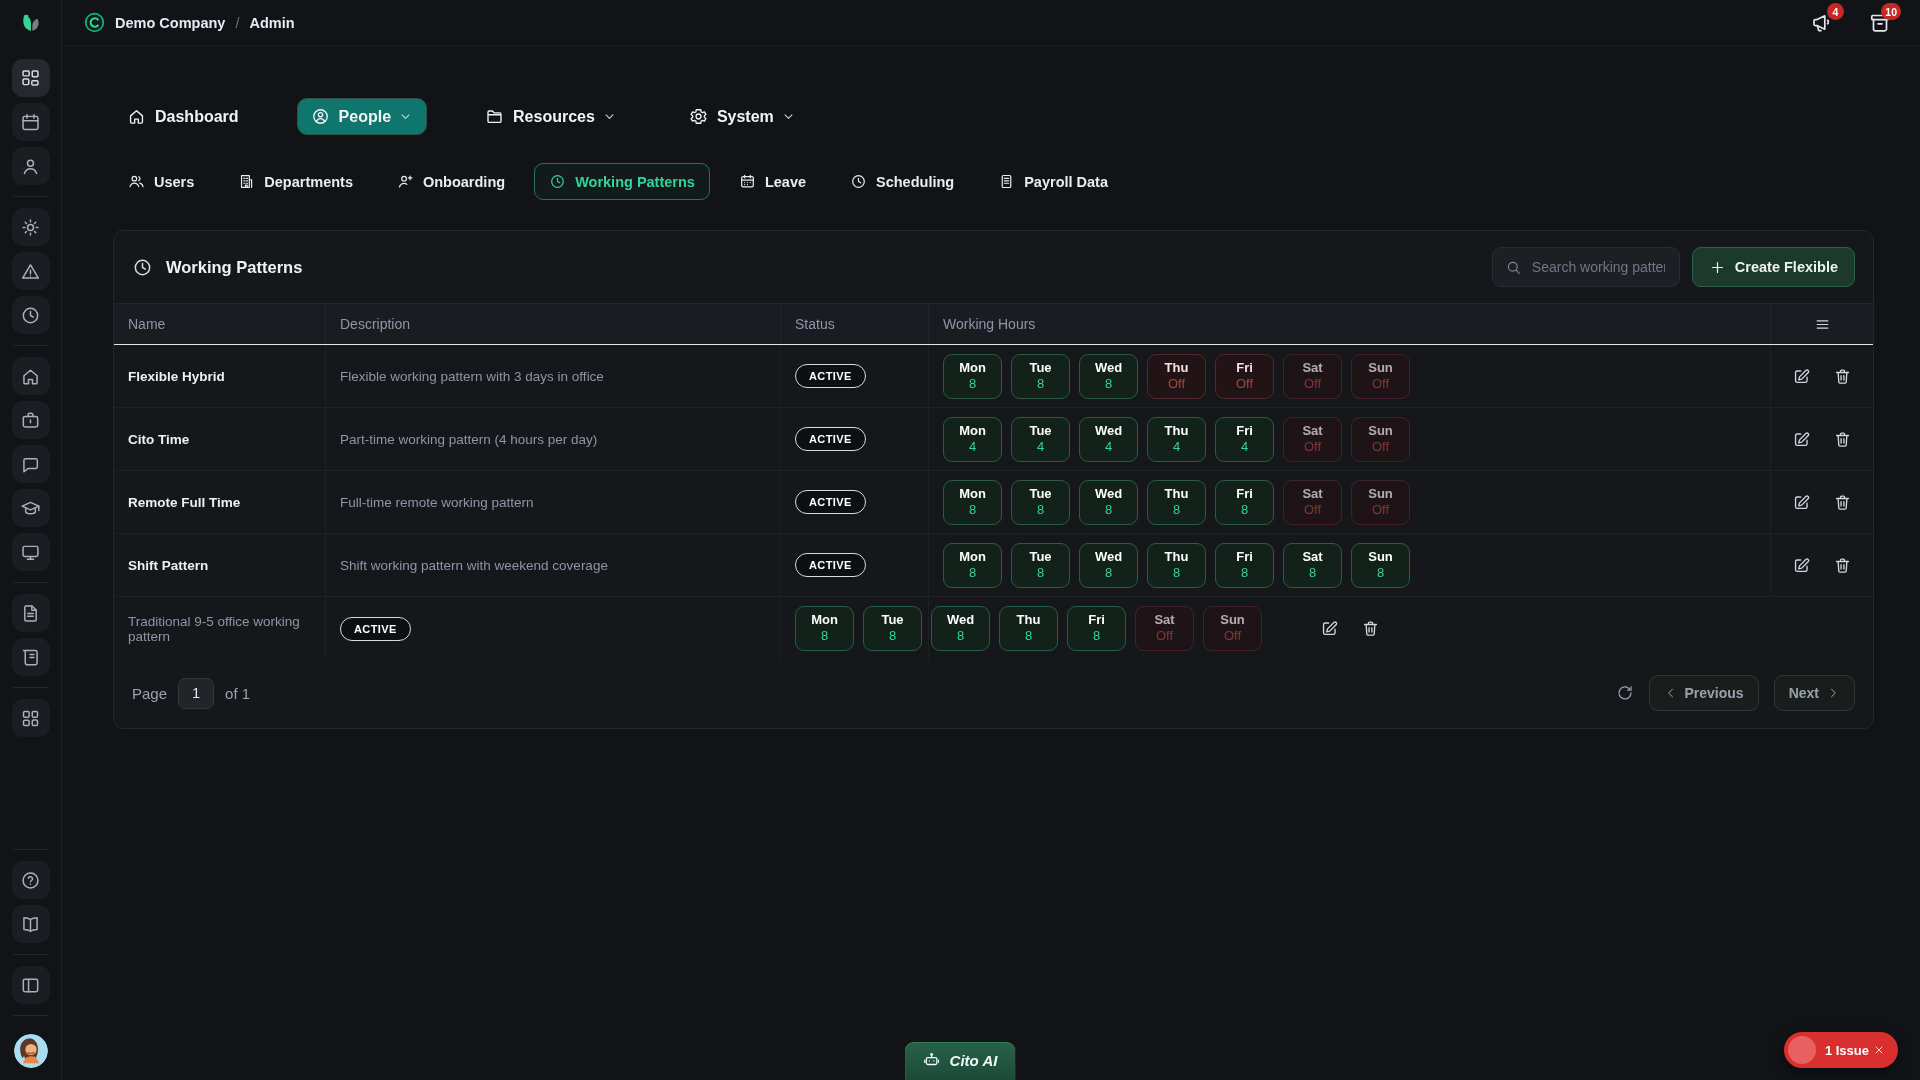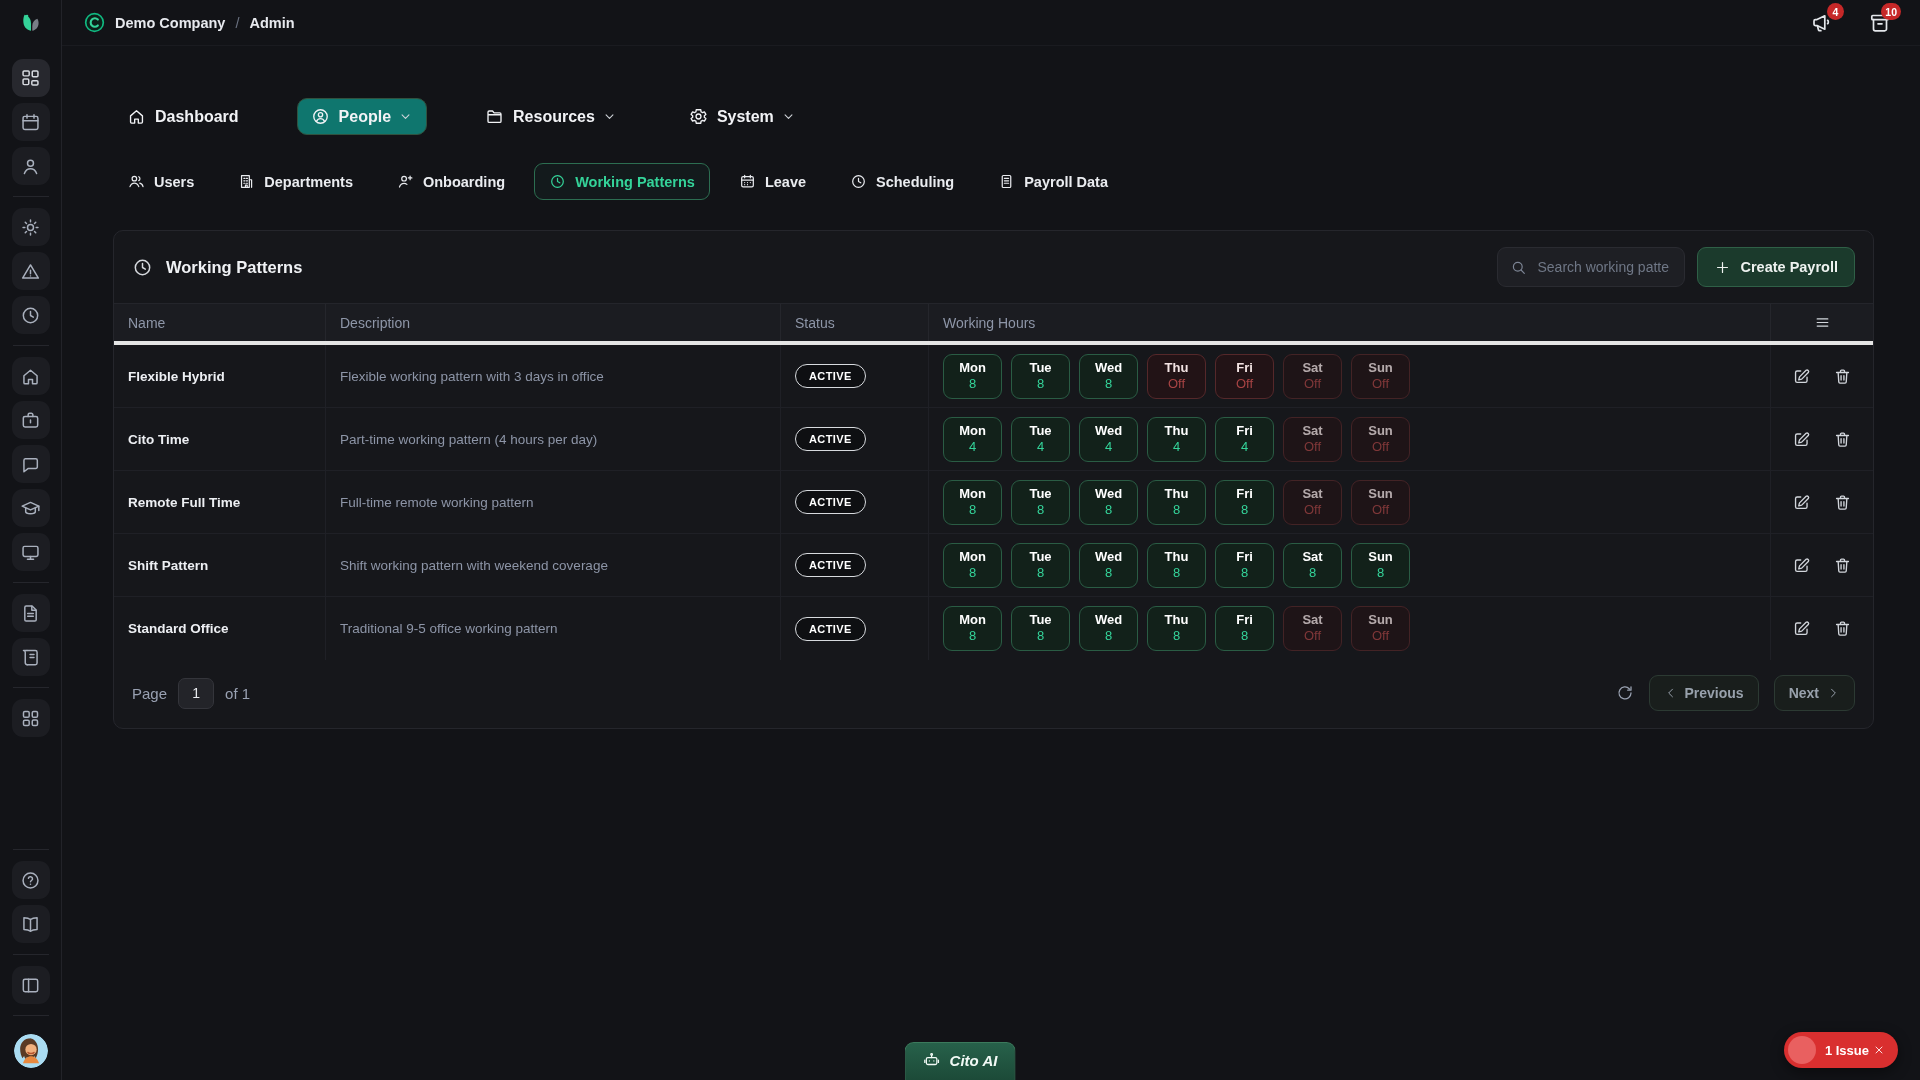--- a/index.html
+++ b/index.html
@@ -66,21 +66,21 @@
   .search { display:flex; align-items:center; gap:8px; background:#1e1f24; border:1px solid #2a2b31;
     border-radius:9px; height:40px; width:188px; padding:0 12px; color:#7c8494; }
   .search input { background:transparent; border:none; outline:none; color:#cfd3da;
     font-size:14px; width:100%; font-family:inherit; }
   .search input::placeholder { color:#6f7786; }
   .btn-create { display:flex; align-items:center; gap:9px; background:var(--create-bg,#1b3a2c);
     border:1px solid #2f6047; color:#eef2f0; border-radius:9px; height:40px; padding:0 16px;
     font-size:14.5px; font-weight:bold; cursor:pointer; font-family:inherit; }
 
   .thead, .trow { display:grid; grid-template-columns:212px 455px 148px 1fr 102px; }
-  .thead { background:#1b1c21; border-top:1px solid #24252b; border-bottom:4px solid #e5e5e5; height:42px; }
+  .thead { background:#1b1c21; border-top:1px solid #24252b; border-bottom:1px solid #e5e5e5; height:42px; }
   .th { display:flex; align-items:center; padding:0 14px; color:#8e96a8; font-size:14px;
     border-right:1px solid #25262c; }
   .th.th-menu { border-right:none; justify-content:center; }
   .trow { height:63px; border-bottom:1px solid #1f2026; }
   .trow:last-child { border-bottom:none; }
   .td { display:flex; align-items:center; padding:0 14px; border-right:1px solid #1f2026; min-width:0; }
   .td:last-child { border-right:none; }
   .name { font-size:13.5px; font-weight:bold; color:#edeff3; }
   .desc { font-size:13.5px; color:#8d95a7; }
   .status-badge { border:1.5px solid #d7dade; border-radius:999px; padding:5px 13px;
@@ -471,21 +471,21 @@
                   </svg>
                 </span>
               <input type="text" placeholder="Search working patterns..." style="">
             </div>
             <button class="btn-create">
               <span class="ic">
                   <svg width="17" height="17" viewBox="0 0 24 24" fill="none" stroke="currentColor" stroke-width="1.7" stroke-linecap="round" stroke-linejoin="round">
                     <path d="M12 5v14M5 12h14"></path>
                   </svg>
                 </span>
-              <span>Create Payroll</span>
+              <span>Create Flexible</span>
             </button>
           </div>
         </div>
 
         <div class="thead" id="thead">
             <div class="th">Name</div>
             <div class="th">Description</div>
             <div class="th">Status</div>
             <div class="th">Working Hours</div>
             <div class="th th-menu">
@@ -716,23 +716,20 @@
                 </button>
       <button class="act-btn">
                   <svg width="19" height="19" viewBox="0 0 24 24" fill="none" stroke="currentColor" stroke-width="1.7" stroke-linecap="round" stroke-linejoin="round">
                     <path d="M4.5 7h15M9.5 7V5.2A1.2 1.2 0 0 1 10.7 4h2.6a1.2 1.2 0 0 1 1.2 1.2V7M6.5 7l.8 12a1.5 1.5 0 0 0 1.5 1.4h6.4a1.5 1.5 0 0 0 1.5-1.4l.8-12M10.2 11v5.5M13.8 11v5.5"></path>
                   </svg>
                 </button>
     </div>
   </div>
             <div class="trow">
     <div class="td">
-                <span class="name">Standard Office</span>
-              </div>
-    <div class="td">
                 <span class="desc">Traditional 9-5 office working pattern</span>
               </div>
     <div class="td">
                 <span class="status-badge">ACTIVE</span>
               </div>
     <div class="td">
                 <div class="hours">
                   <div class="chip on">
               <span class="d">Mon</span>
               <span class="v">8</span>

